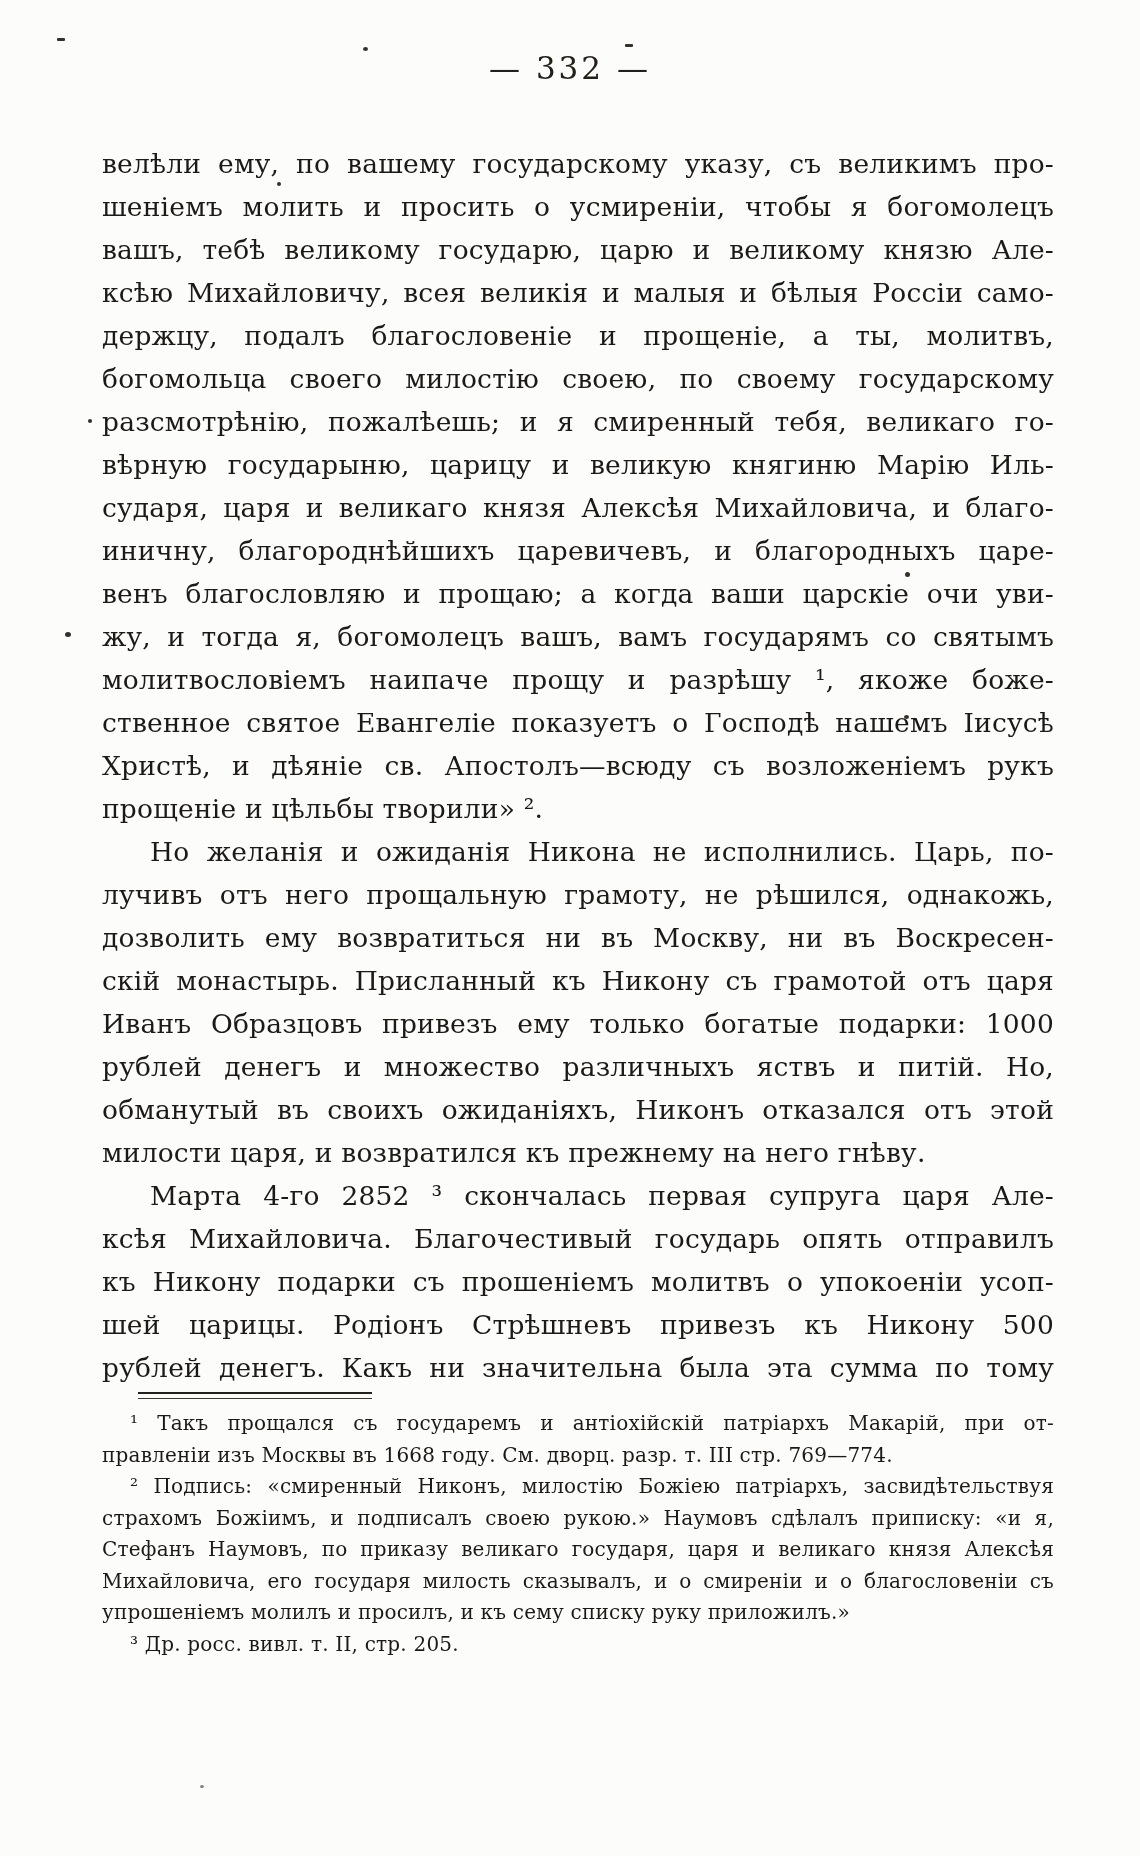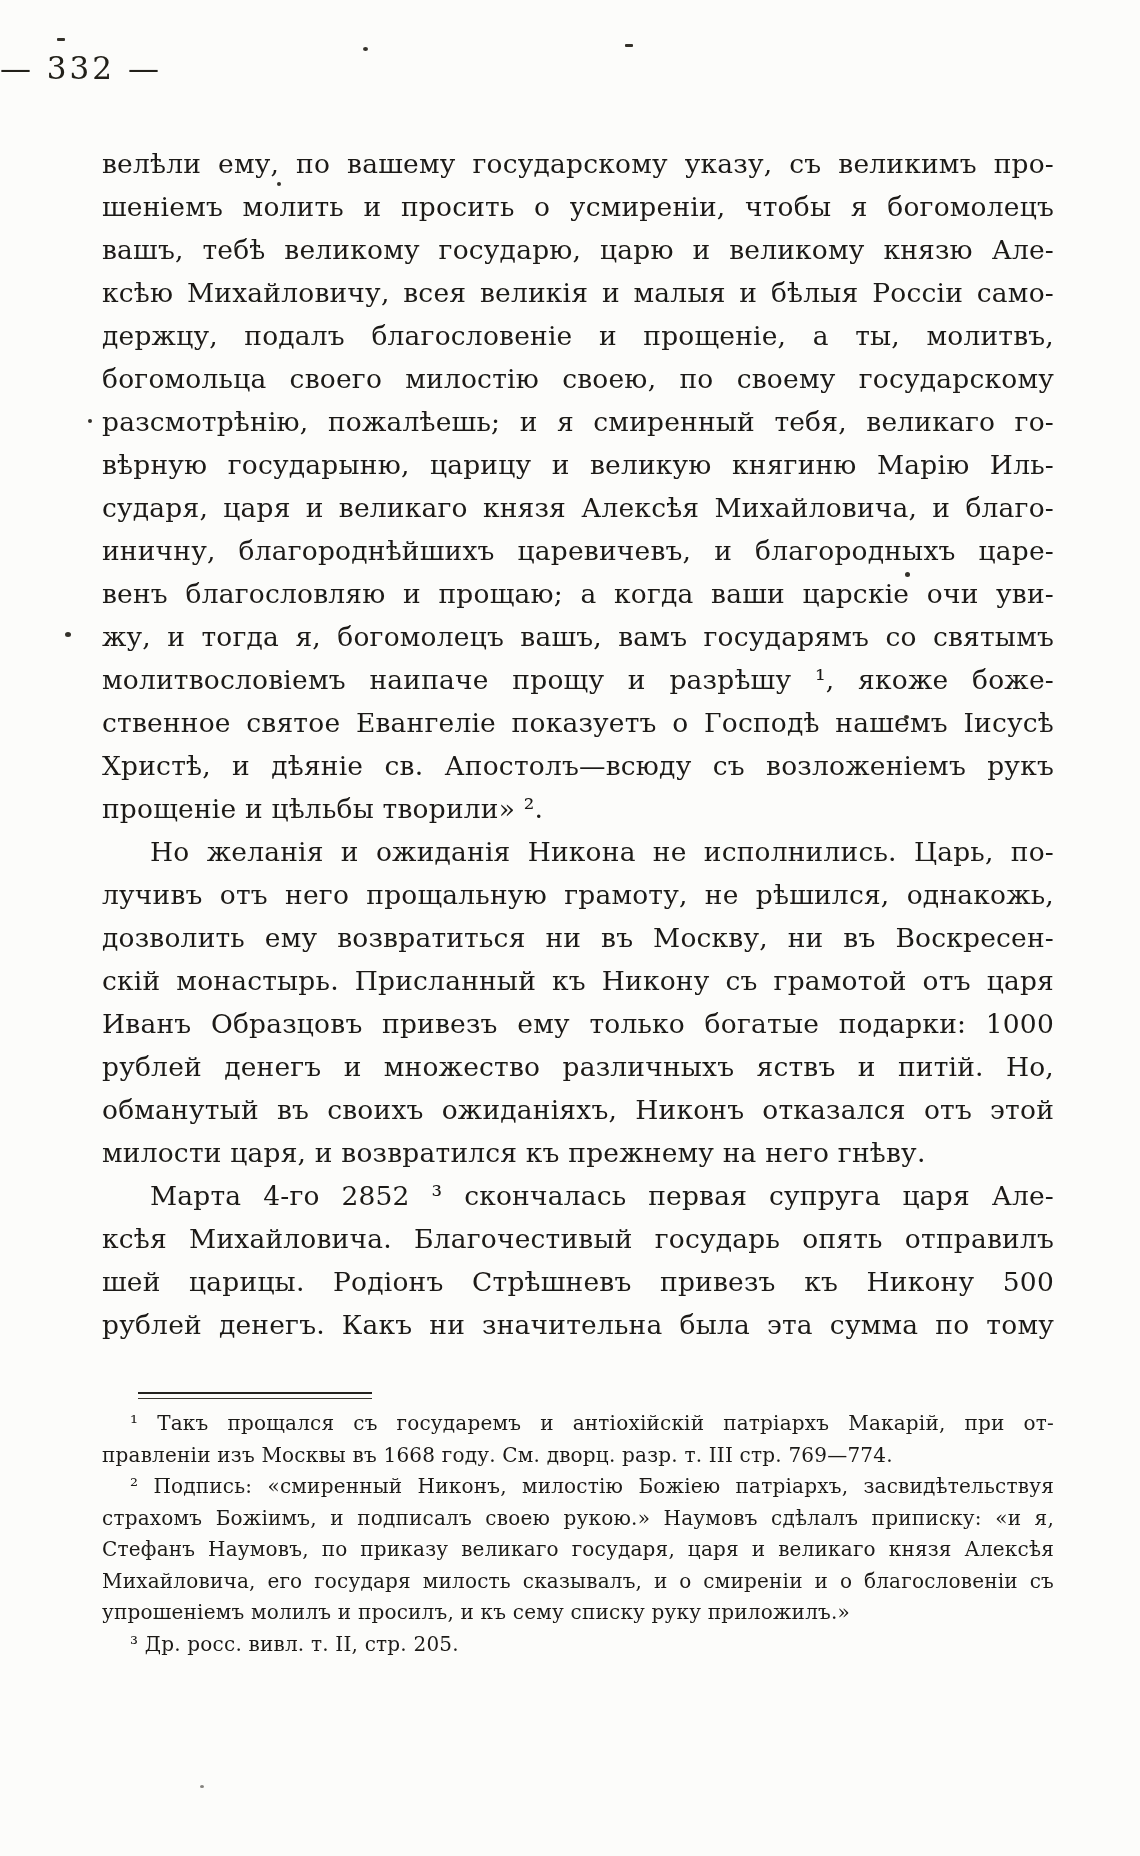--- a/index.html
+++ b/index.html
@@ -7,21 +7,21 @@
     width:1140px;height:1856px;
     background:#f6f6f4;
     font-family:"DejaVu Serif","Liberation Serif",serif;
   }
   .page{
     position:relative;width:1140px;height:1856px;
     background:#fcfcfa;color:#1c1a17;overflow:hidden;
   }
   .page-header{
     position:absolute;top:50px;left:0;width:1140px;
-    font-size:31px;letter-spacing:3px;color:#222019;
+    text-align:center;font-size:31px;letter-spacing:3px;color:#222019;
   }
   .main-text{
     position:absolute;top:126px;left:102px;width:952px;
     font-size:26.5px;line-height:43px;letter-spacing:0.2px;margin-top:16px;
   }
   .line{text-align:justify;}
   .line.just{text-align-last:justify;}
   .line.indent{text-indent:48px;}
   .fn-separator{
     position:absolute;top:1392px;left:138px;width:234px;height:4px;
@@ -80,20 +80,21 @@
       <div class="line just">скій монастырь. Присланный къ Никону съ грамотой отъ царя</div>
       <div class="line just">Иванъ Образцовъ привезъ ему только богатые подарки: 1000</div>
       <div class="line just">рублей денегъ и множество различныхъ яствъ и питій. Но,</div>
       <div class="line just">обманутый въ своихъ ожиданіяхъ, Никонъ отказался отъ этой</div>
       <div class="line">милости царя, и возвратился къ прежнему на него гнѣву.</div>
     </div>
 
     <div>
       <div class="line just indent">Марта 4-го 2852 ³ скончалась первая супруга царя Але-</div>
       <div class="line just">ксѣя Михайловича. Благочестивый государь опять отправилъ</div>
+      <div class="line just">къ Никону подарки съ прошеніемъ молитвъ о упокоеніи усоп-</div>
       <div class="line just">шей царицы. Родіонъ Стрѣшневъ привезъ къ Никону 500</div>
       <div class="line just">рублей денегъ. Какъ ни значительна была эта сумма по тому</div>
     </div>
 
   </div>
 
   <div class="fn-separator"></div>
 
   <div class="footnotes">
 

